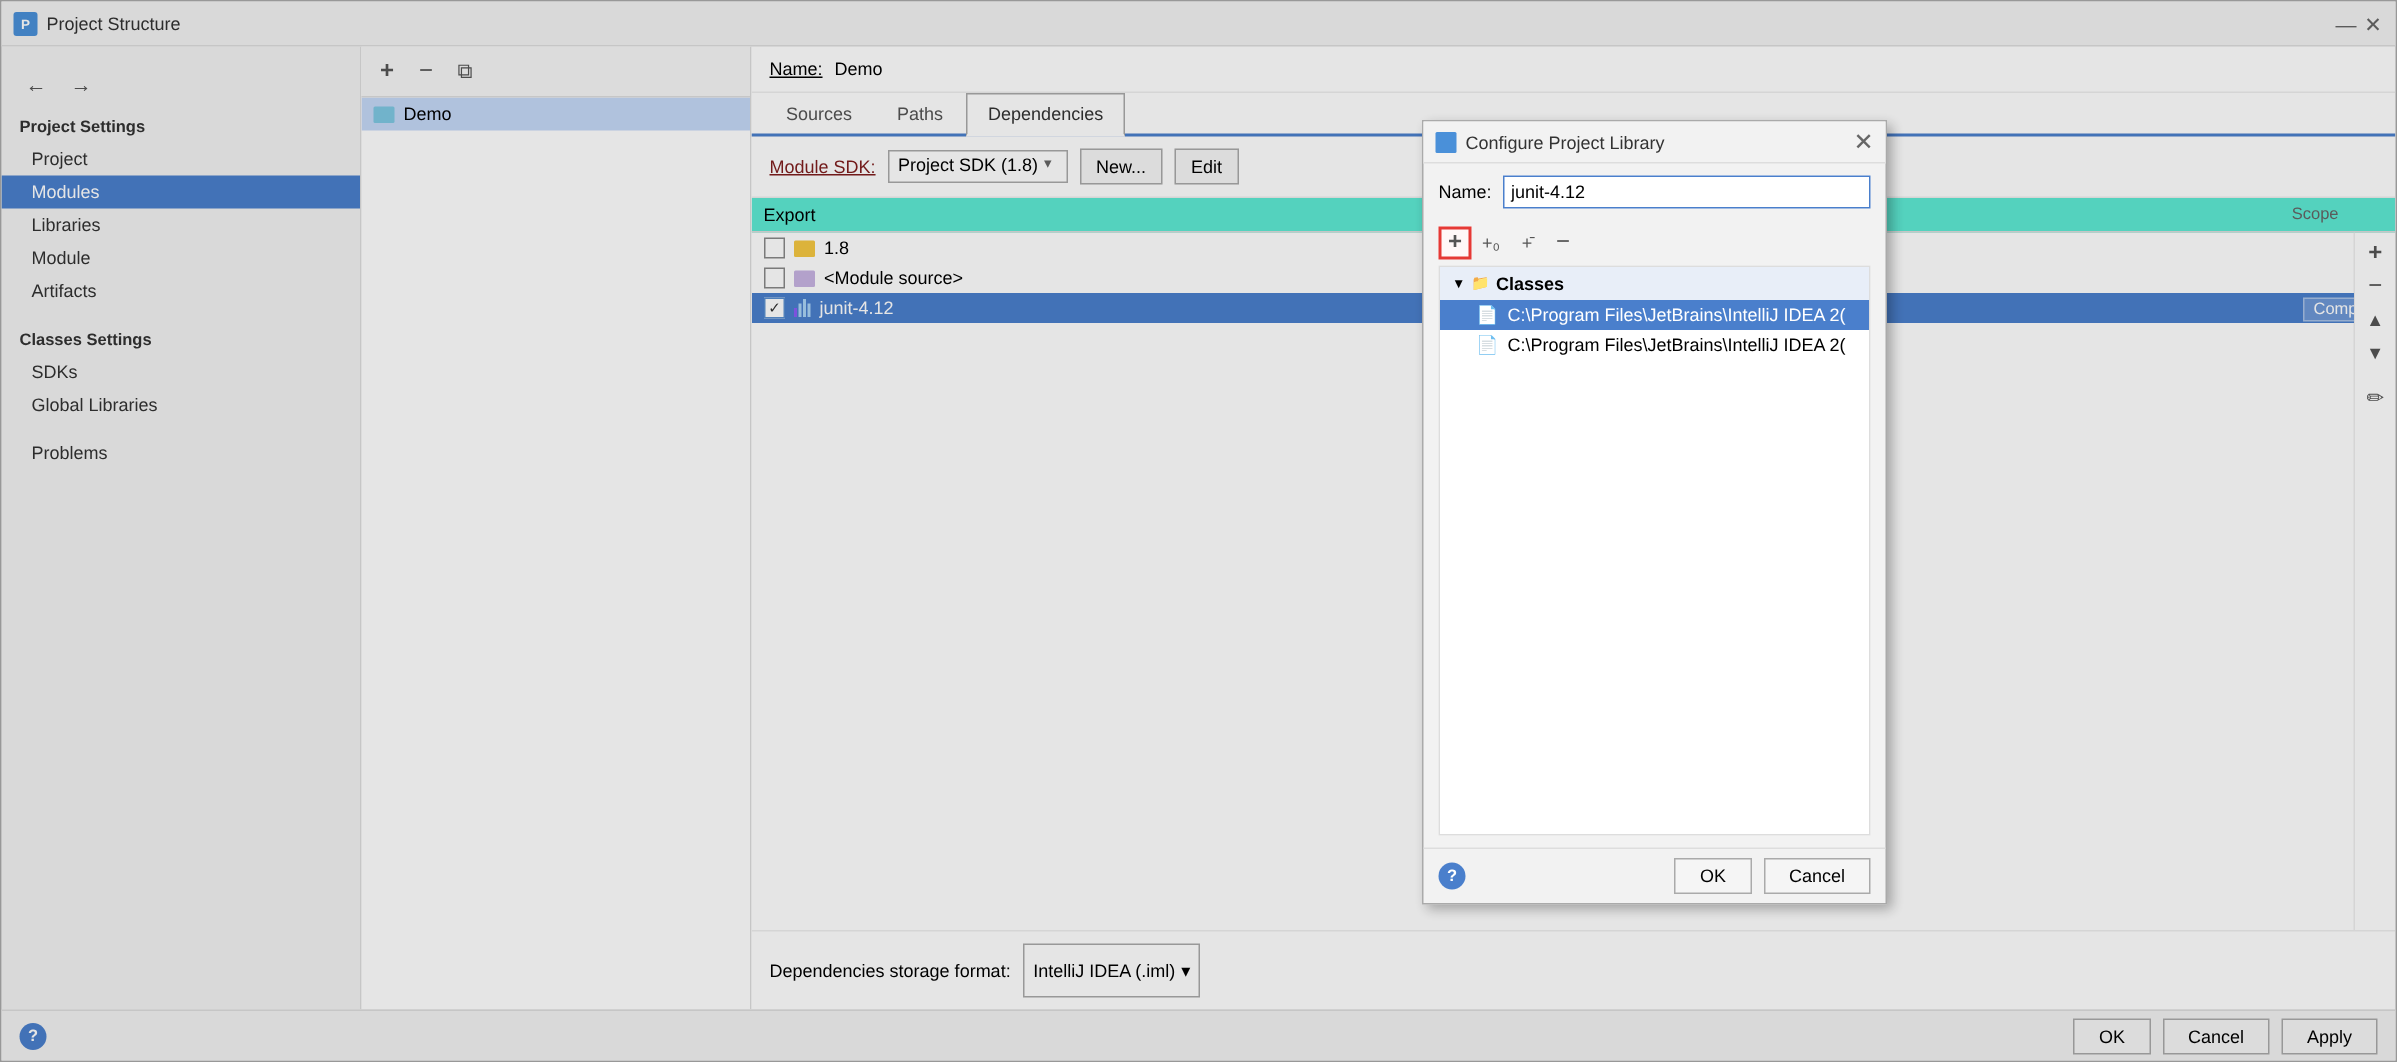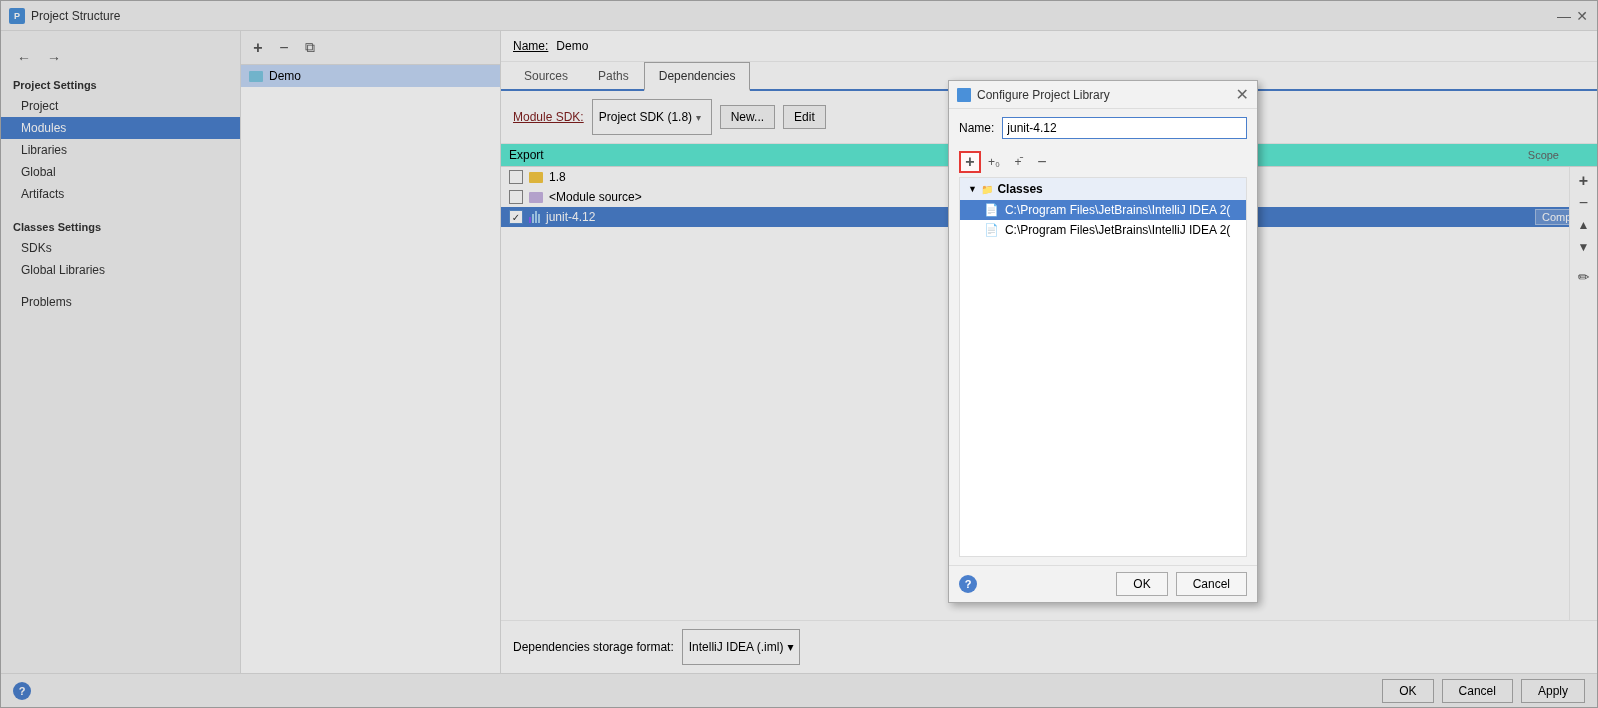--- a/index.html
+++ b/index.html
@@ -34,21 +34,21 @@
     .folder-icon { width: 14px; height: 12px; background: #f5c842; border-radius: 1px; }
 
     
     .right-panel { flex: 1; background: #fff; display: flex; flex-direction: column; overflow: hidden; }
     .name-row { display: flex; align-items: center; padding: 8px 12px; gap: 8px; border-bottom: 1px solid #eee; }
     .tabs-row { display: flex; border-bottom: 2px solid #4a7fcc; padding: 0 8px; }
     .tab { padding: 6px 14px; cursor: pointer; font-size: 12px; color: #555; border: 1px solid transparent; border-bottom: none; margin-bottom: -2px; }
     .tab.active { background: #fff; border-color: #aaa; color: #333; font-weight: 500; border-bottom: 2px solid #fff; }
     .sdk-row { display: flex; align-items: center; padding: 8px 12px; gap: 8px; border-bottom: 1px solid #eee; }
     .sdk-label { font-size: 12px; text-decoration: underline; color: #7f1d1d; }
-    .sdk-dropdown { display: flex; align-items: center; border: 1px solid #aaa; background: #fff; padding: 2px 6px; gap: 4px; cursor: pointer; min-width: 120px; height: 36px; }
+    .sdk-dropdown { display: flex; align-items: flex-start; border: 1px solid #aaa; background: #fff; padding: 2px 6px; gap: 4px; cursor: pointer; min-width: 120px; height: 22px; }
     .sdk-dropdown-arrow { font-size: 10px; color: #666; }
     .sdk-btn { padding: 2px 10px; height: 24px; border: 1px solid #aaa; background: #f5f5f5; cursor: pointer; font-size: 12px; }
     .dep-item { display: flex; align-items: center; padding: 3px 8px; gap: 6px; }
     .dep-item.selected { background: #4a7fcc; color: white; }
     .dep-checkbox { width: 14px; height: 14px; border: 1px solid #888; background: #fff; display: flex; align-items: center; justify-content: center; }
     .dep-checkbox.checked::after { content: '✓'; font-size: 10px; color: #333; }
     .dep-panel { display: flex; flex-direction: column; flex: 1; overflow: hidden; }
     .bottom-row { padding: 8px 12px; border-top: 1px solid #eee; display: flex; align-items: center; gap: 8px; }
     .format-dropdown { border: 1px solid #aaa; background: #fff; padding: 2px 6px; height: 36px; display: flex; align-items: center; gap: 4px; cursor: pointer; }
 
@@ -109,21 +109,21 @@
 
     <div class="sidebar">
       <div style="display:flex; align-items:center; padding:6px 12px; gap:8px;">
         <button class="toolbar-btn" style="font-size:14px;">←</button>
         <button class="toolbar-btn" style="font-size:14px;">→</button>
       </div>
       <div class="sidebar-section-title">Project Settings</div>
       <div class="sidebar-item">Project</div>
       <div class="sidebar-item active">Modules</div>
       <div class="sidebar-item">Libraries</div>
-      <div class="sidebar-item">Global</div>
+      <div class="sidebar-item">Module</div>
       <div class="sidebar-item">Artifacts</div>
       <div class="sidebar-divider"></div>
       <div class="sidebar-section-title">Classes Settings</div>
       <div class="sidebar-item">SDKs</div>
       <div class="sidebar-item">Global Libraries</div>
       <div class="sidebar-divider"></div>
       <div class="sidebar-item">Problems</div>
     </div>
 
     <div class="module-panel">

